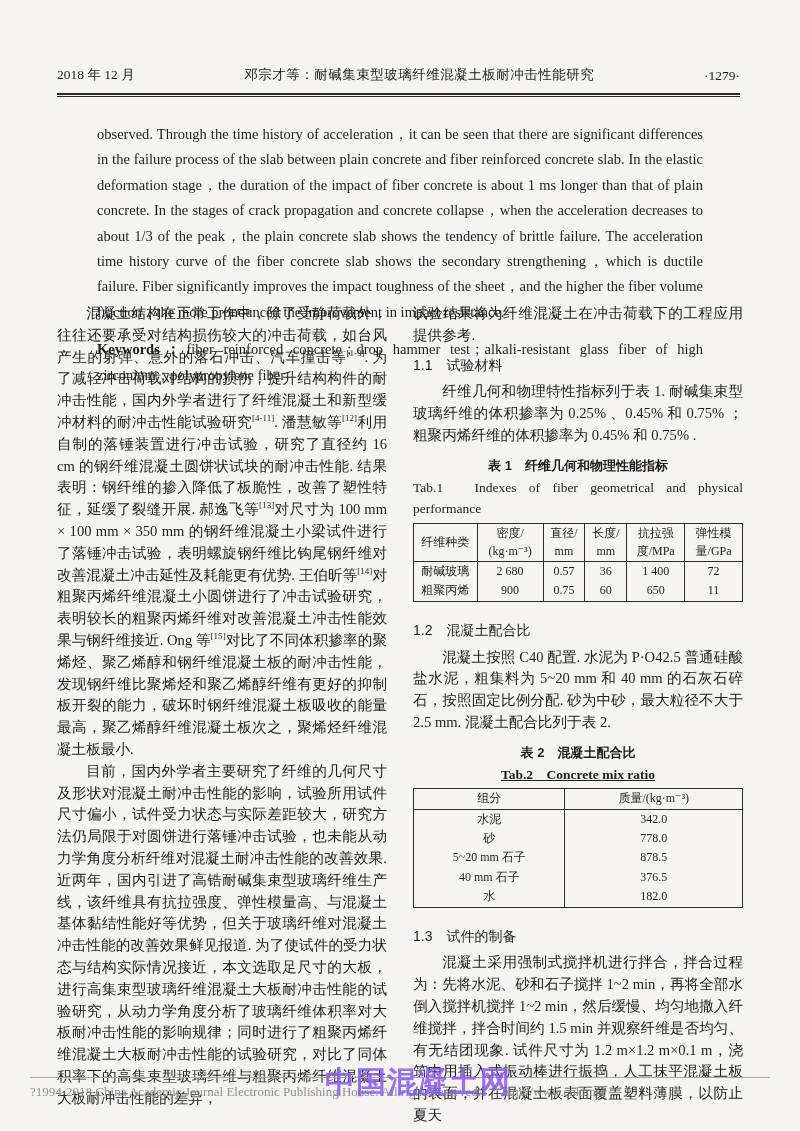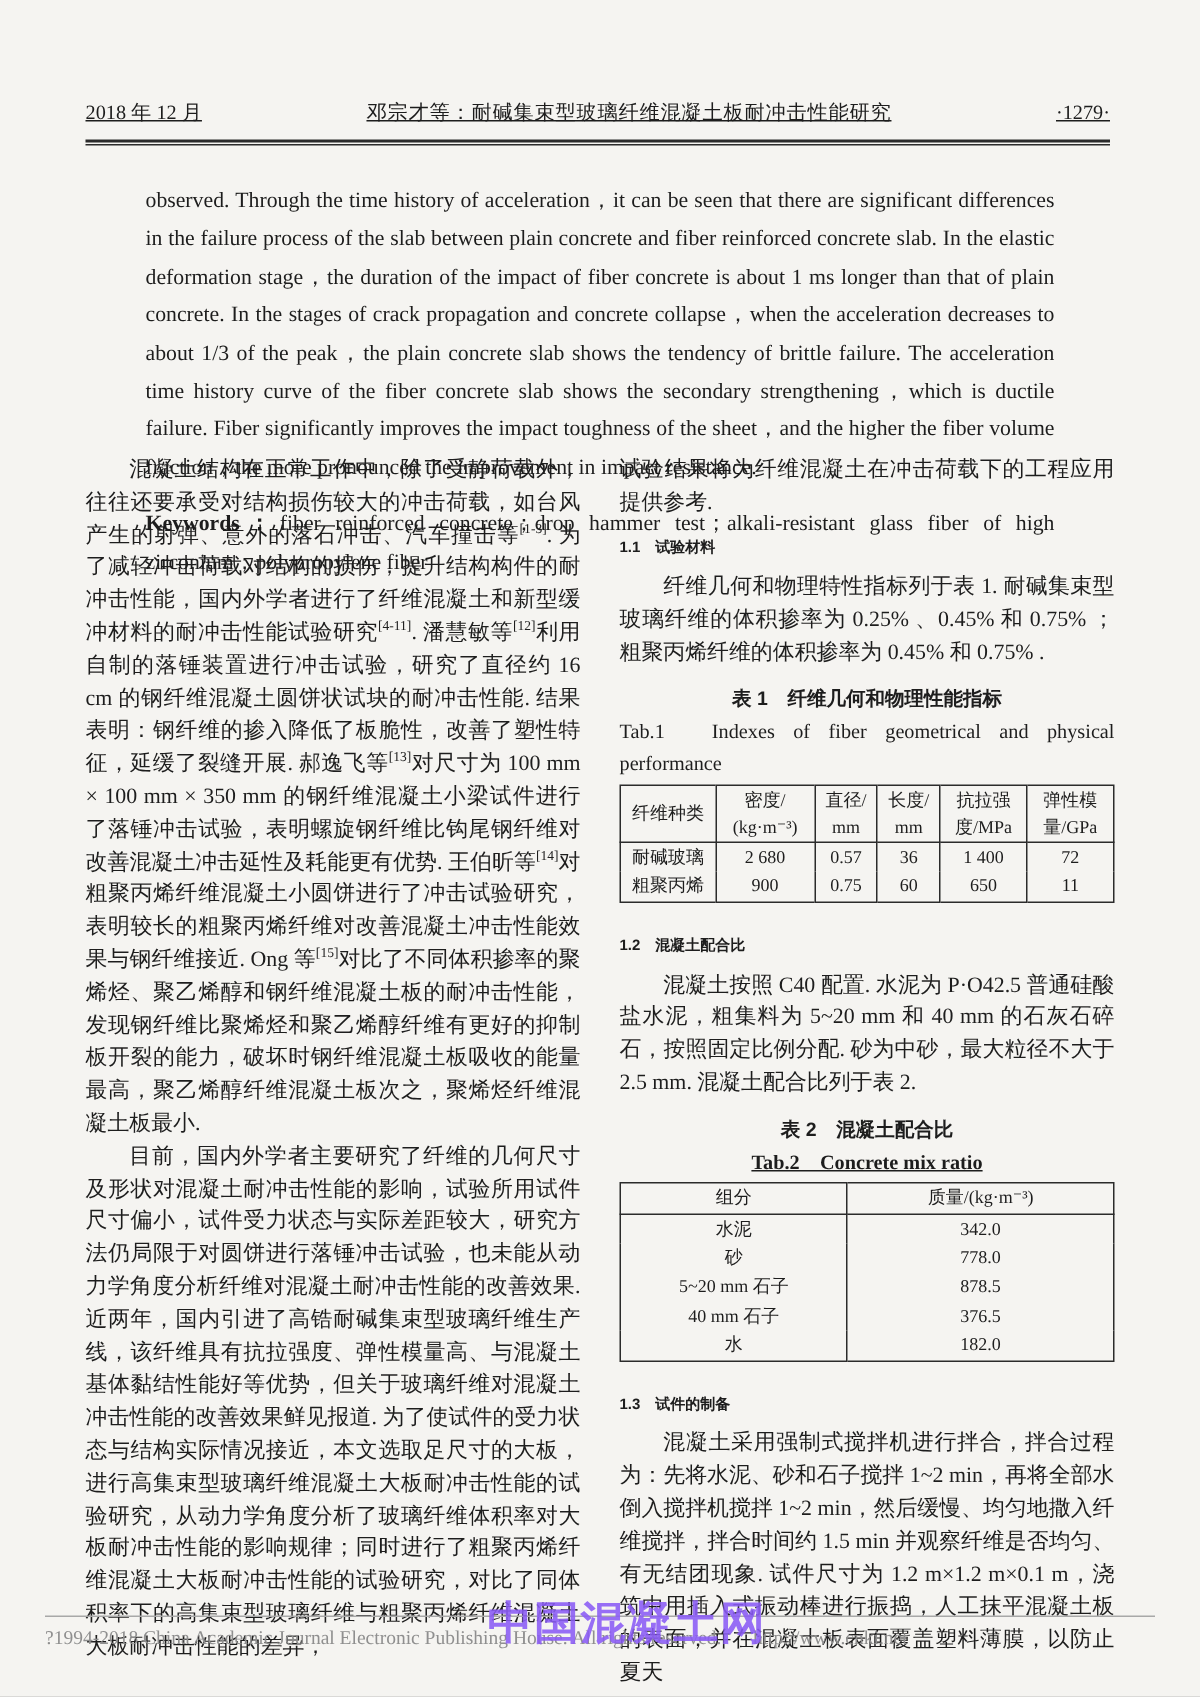--- a/index.html
+++ b/index.html
@@ -4,23 +4,22 @@
 <style>
   * { margin:0; padding:0; box-sizing:border-box; }
   body { background:#888; font-family:"Liberation Serif","DejaVu Serif",serif; }
   .page {
     position:relative; width:800px; height:1131px; margin:0 auto;
     background:#f5f4f1; color:#1d1d1d; overflow:hidden;
   }
   
   .header {
     position:absolute; left:57px; top:66px; width:683px;
-    display:flex; justify-content:space-between; align-items:center;
+    display:flex; justify-content:space-between; align-items:flex-end;
     font-size:13.5px;
-    text-decoration:underline;
   }
   .header .h-title { letter-spacing:0.5px; }
   .header-rule {
     position:absolute; left:57px; top:93px; width:683px; height:4px;
     border-top:2px solid #2b2b2b; border-bottom:1px solid #2b2b2b;
   }
   
   .abstract {
     position:absolute; left:85px; top:110px; width:630px;
     font-size:14.5px; line-height:25.4px; text-align:justify;
@@ -37,21 +36,21 @@
   .para { text-indent:2em; }
   .para-noindent { text-indent:0; }
   sup { font-size:0.62em; line-height:0; }
   .sec-heading {
     font-family:"Liberation Sans","DejaVu Sans",sans-serif;
     font-weight:bold; font-size:15.5px; text-indent:0;
     margin:20px 0 16px 0; letter-spacing:1px;
   }
   .sub-heading {
     font-family:"Liberation Sans","DejaVu Sans",sans-serif;
-    font-weight:bold; font-size:10px; text-indent:0;
+    font-weight:normal; font-size:14px; text-indent:0;
     margin:8px 0 5px 0;
   }
   .caption-zh {
     font-family:"Liberation Sans","DejaVu Sans",sans-serif;
     font-weight:bold; font-size:13px; text-align:center; text-indent:0;
     margin-top:8px;
   }
   .caption-en {
     font-weight:normal; font-size:13.5px; text-indent:0; text-align:justify;
     padding-left:47px;

